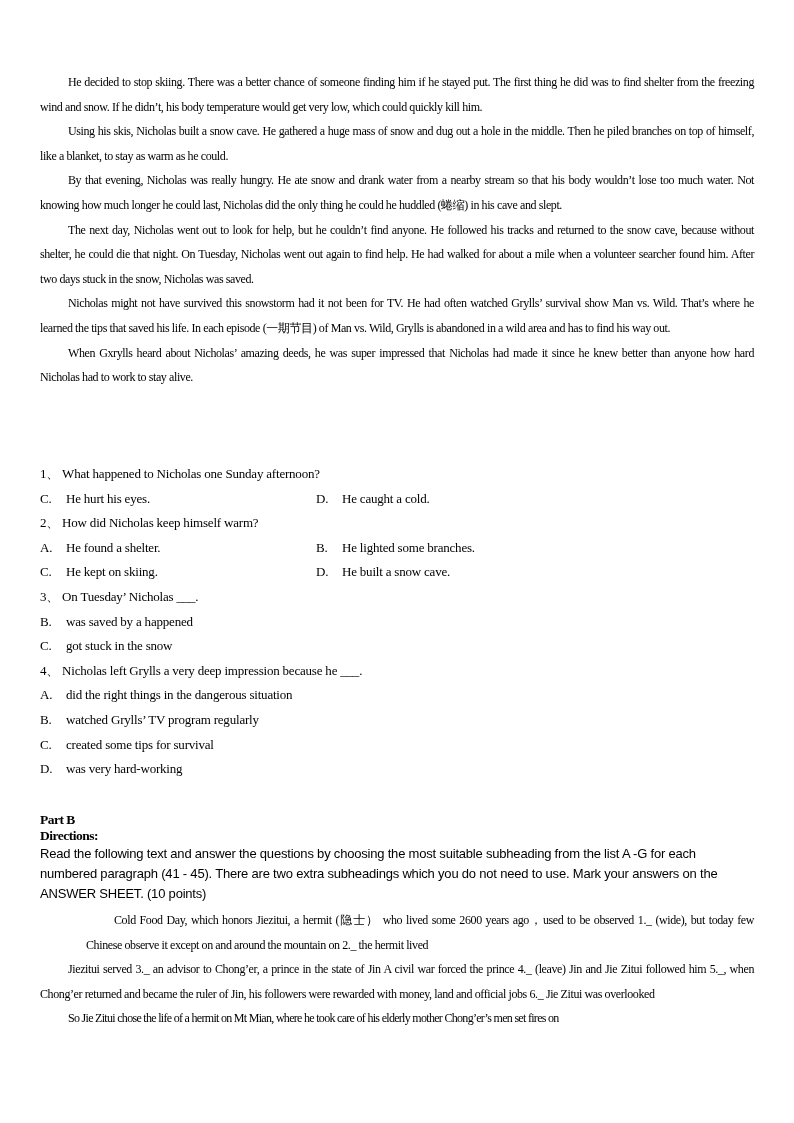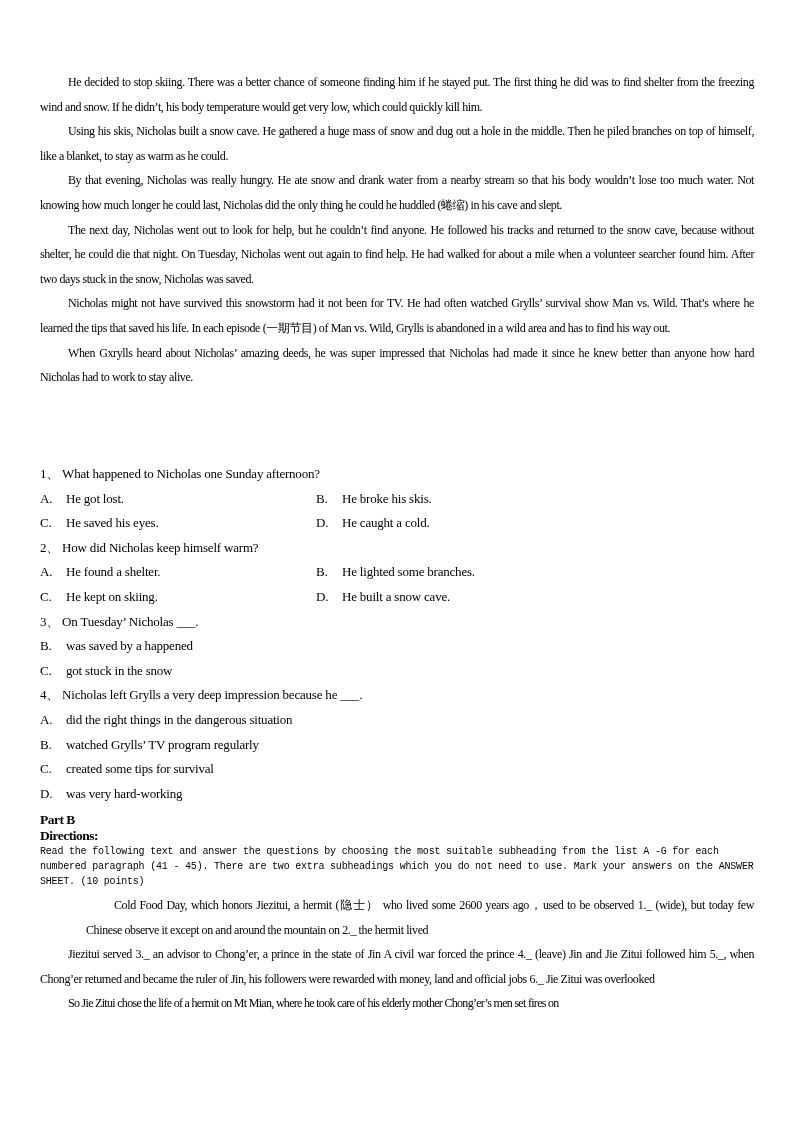--- a/index.html
+++ b/index.html
@@ -51,23 +51,23 @@
     width: 714px;
   }
   .mono-h {
     font-family: Liberation Serif, serif;
     font-weight: bold;
     font-size: 13.5px;
     line-height: 16px;
     letter-spacing: -0.5px;
   }
   .mono-t {
-    font-family: Liberation Mono, monospace;
-    font-size: 10px;
-    line-height: 15px;
+    font-family: Liberation Sans, sans-serif;
+    font-size: 13px;
+    line-height: 20px;
     letter-spacing: -0.2px;
   }
   .partb .para.first { margin-top: 4px; margin-left: 46px; }
 </style>
 </head>
 <body>
 
 <div class="page">
 
   <section class="passage">
@@ -77,25 +77,21 @@
     <p class="para">The next day, Nicholas went out to look for help, but he couldn’t find anyone. He followed his tracks and returned to the snow cave, because without shelter, he could die that night. On Tuesday, Nicholas went out again to find help. He had walked for about a mile when a volunteer searcher found him. After two days stuck in the snow, Nicholas was saved.</p>
     <p class="para">Nicholas might not have survived this snowstorm had it not been for TV. He had often watched Grylls’ survival show Man vs. Wild. That’s where he learned the tips that saved his life. In each episode (一期节目) of Man vs. Wild, Grylls is abandoned in a wild area and has to find his way out.</p>
     <p class="para">When Gxrylls heard about Nicholas’ amazing deeds, he was super impressed that Nicholas had made it since he knew better than anyone how hard Nicholas had to work to stay alive.</p>
   </section>
 
   <section class="questions">
 
     <div>
       <div class="q-line"><span class="q-num">1、</span><span>What happened to Nicholas one Sunday afternoon?</span></div>
       <div class="opts-2col">
-        <div class="opt"><span class="opt-label">A.</span><span>He got lost.</span></div>
-        <div class="opt"><span class="opt-label">B.</span><span>He broke his skis.</span></div>
-      </div>
-      <div class="opts-2col">
-        <div class="opt"><span class="opt-label">C.</span><span>He saved his eyes.</span></div>
+        <div class="opt"><span class="opt-label">C.</span><span>He hurt his eyes.</span></div>
         <div class="opt"><span class="opt-label">D.</span><span>He caught a cold.</span></div>
       </div>
     </div>
 
     <div>
       <div class="q-line"><span class="q-num">2、</span><span>How did Nicholas keep himself warm?</span></div>
       <div class="opts-2col">
         <div class="opt"><span class="opt-label">A.</span><span>He found a shelter.</span></div>
         <div class="opt"><span class="opt-label">B.</span><span>He lighted some branches.</span></div>
       </div>

